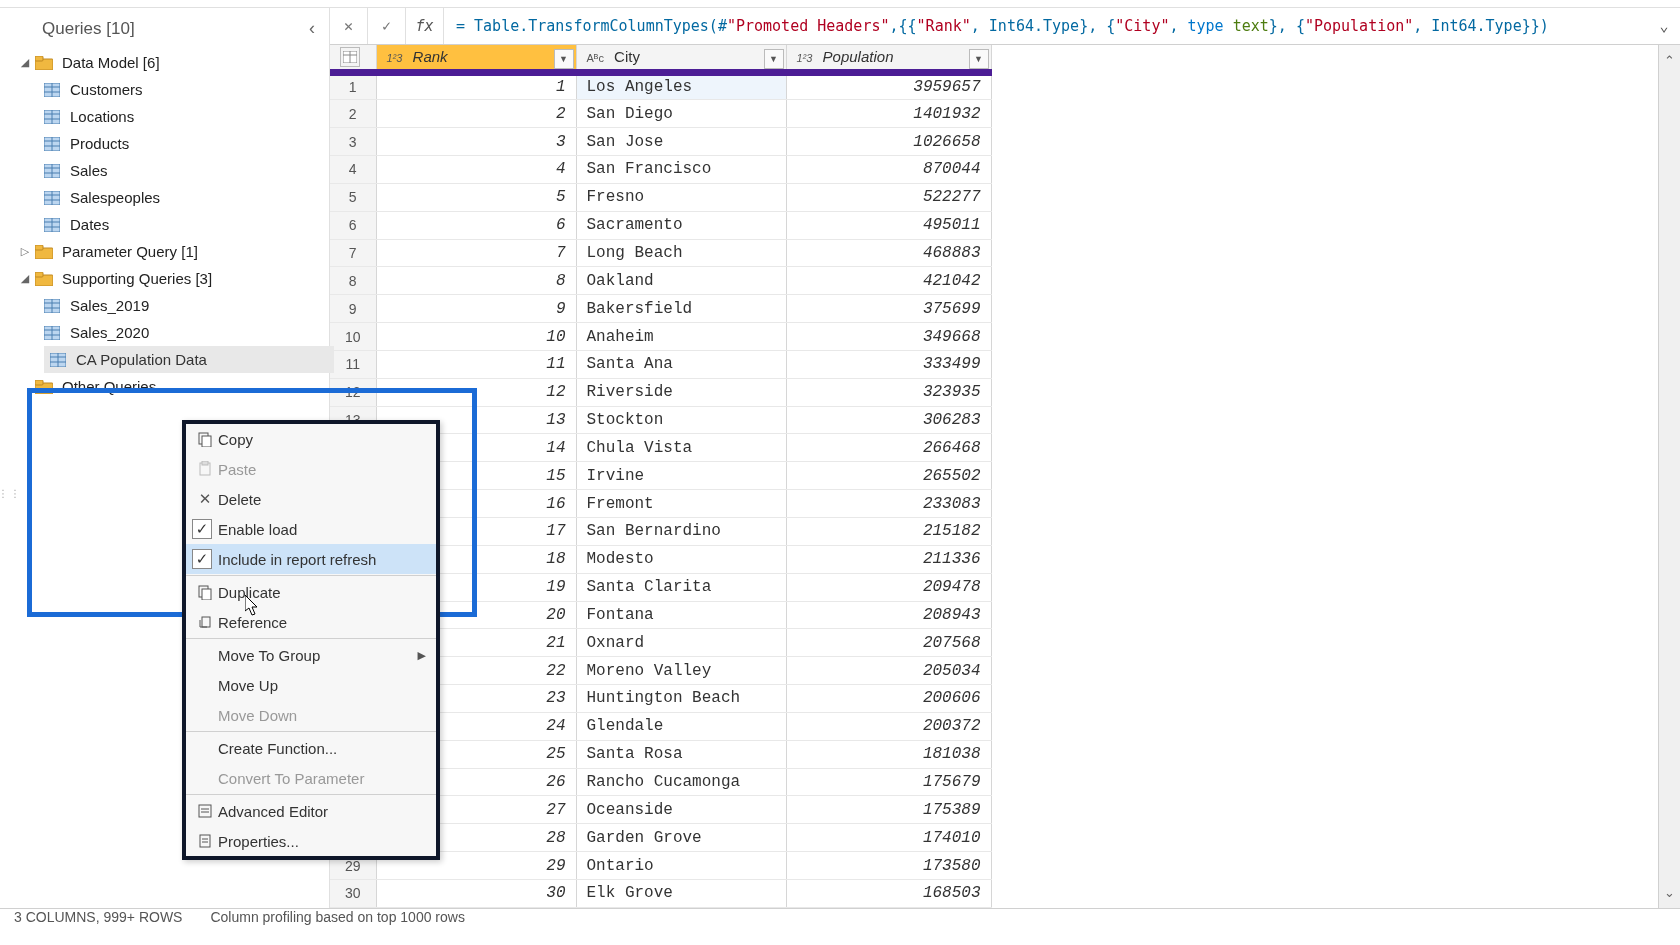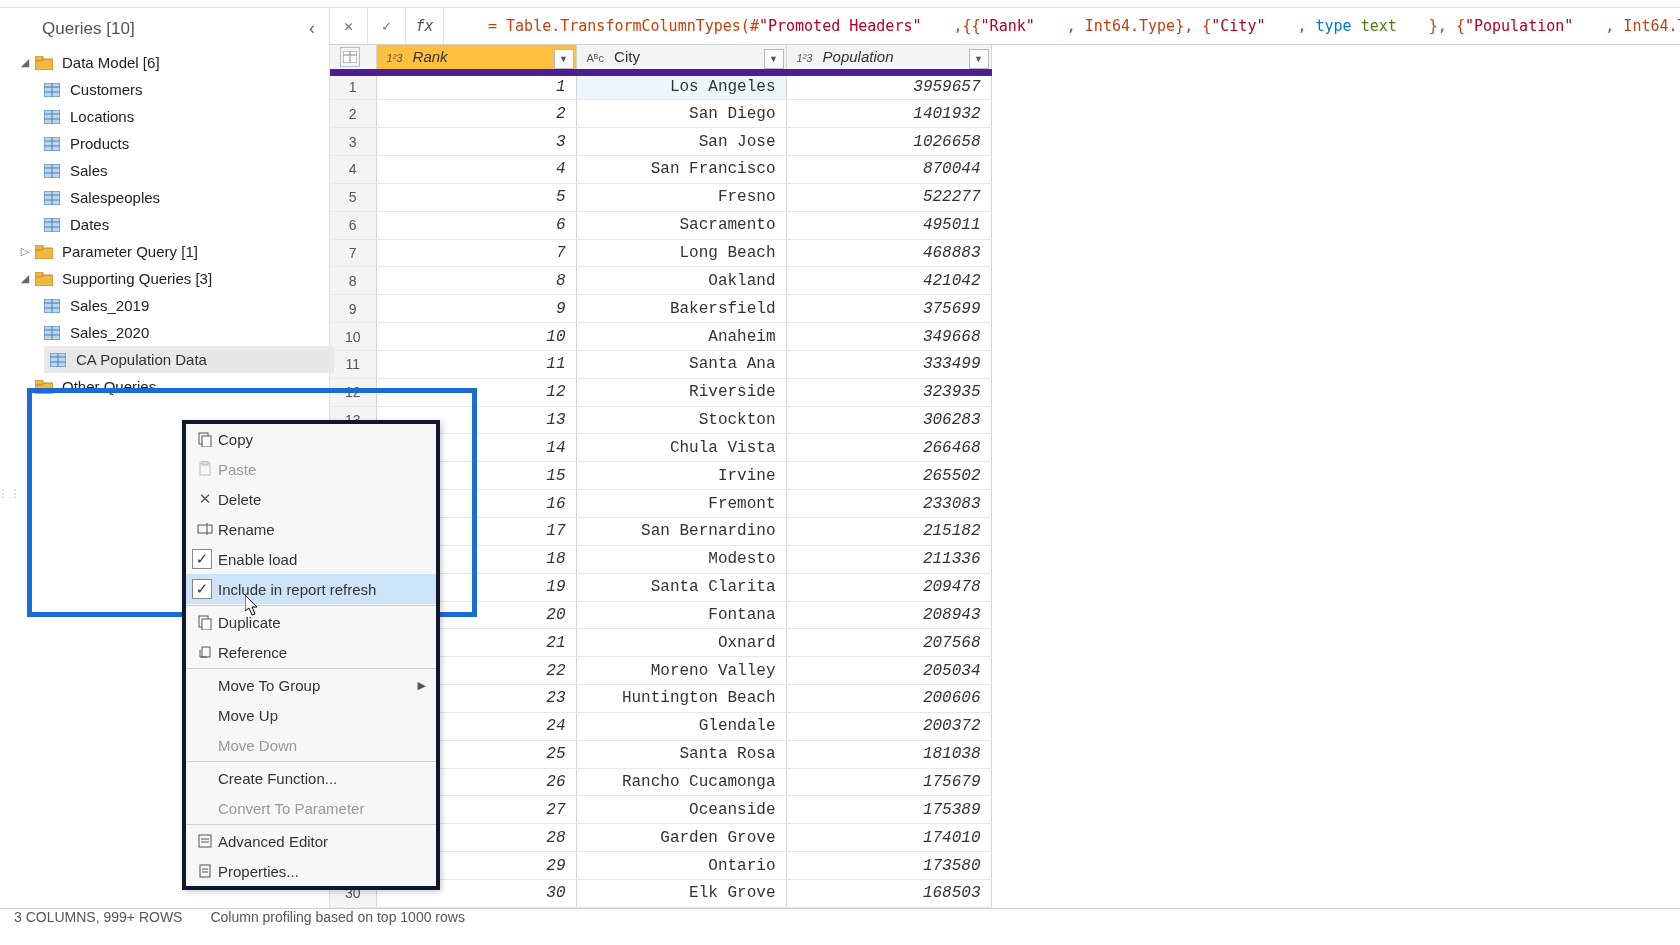--- a/index.html
+++ b/index.html
@@ -161,21 +161,21 @@
     border-right: 1px solid #e0e0e0;
     height: 100%;
   }
   .fb-fx { font-style: italic; color: #555; }
   .fb-code {
     flex: 1;
     padding: 0 12px;
     white-space: nowrap;
     overflow: hidden;
   }
-  .fb-code .code-black { color: #c2410c; margin-left: 32px; }
+  .fb-code .code-black { color: #0369a1; }
   .fb-code .code-str { color: #b00020; }
   .fb-code .code-type { color: #0077cc; }
   .fb-code .code-green { color: #4d7c0f; }
   .fb-expand { width: 32px; text-align: center; color: #555; }
   .grid-wrap {
     flex: 1;
     display: flex;
     overflow: hidden;
   }
   .grid {
@@ -237,21 +237,21 @@
   }
   .corner-icon {
     width: 20px; height: 20px;
     border: 1px solid #bbb;
     display: inline-flex;
     align-items: center;
     justify-content: center;
     font-size: 12px;
   }
   .rank-col { width: 200px; text-align: right; font-style: italic; }
-  .city-col { width: 210px; text-align: right; }
+  .city-col { width: 210px; text-align: left; }
   .pop-col { width: 205px; text-align: right; font-style: italic; margin-left: 36px; }
   .selected-cell { background: #eef5fc; }
   .right-scrollbar {
     width: 22px;
     background: #f0f0f0;
     border-left: 1px solid #d0d0d0;
     display: flex;
     flex-direction: column;
     align-items: center;
     padding: 8px 0;
@@ -696,29 +696,20 @@
           <rect x="5" y="0" width="6" height="4" fill="#ddd" stroke="#bbb"></rect>
         </svg>
     </span>
     <span>Paste</span>
   </div>
   <div class="menu-item">
     <span class="menu-icon">✕</span>
     <span>Delete</span>
   </div>
   <div class="menu-item">
-    <span class="menu-icon">
-      <svg width="16" height="16">
-          <rect x="1" y="4" width="14" height="8" fill="none" stroke="#555"></rect>
-          <line x1="10" y1="2" x2="10" y2="14" stroke="#555"></line>
-        </svg>
-    </span>
-    <span>Rename</span>
-  </div>
-  <div class="menu-item">
     <span class="menu-checkbox">✓</span>
     <span>Enable load</span>
   </div>
   <div class="menu-item hovered">
     <span class="menu-checkbox">✓</span>
     <span>Include in report refresh</span>
   </div>
   <div class="menu-sep"></div>
   <div class="menu-item">
     <span class="menu-icon">

